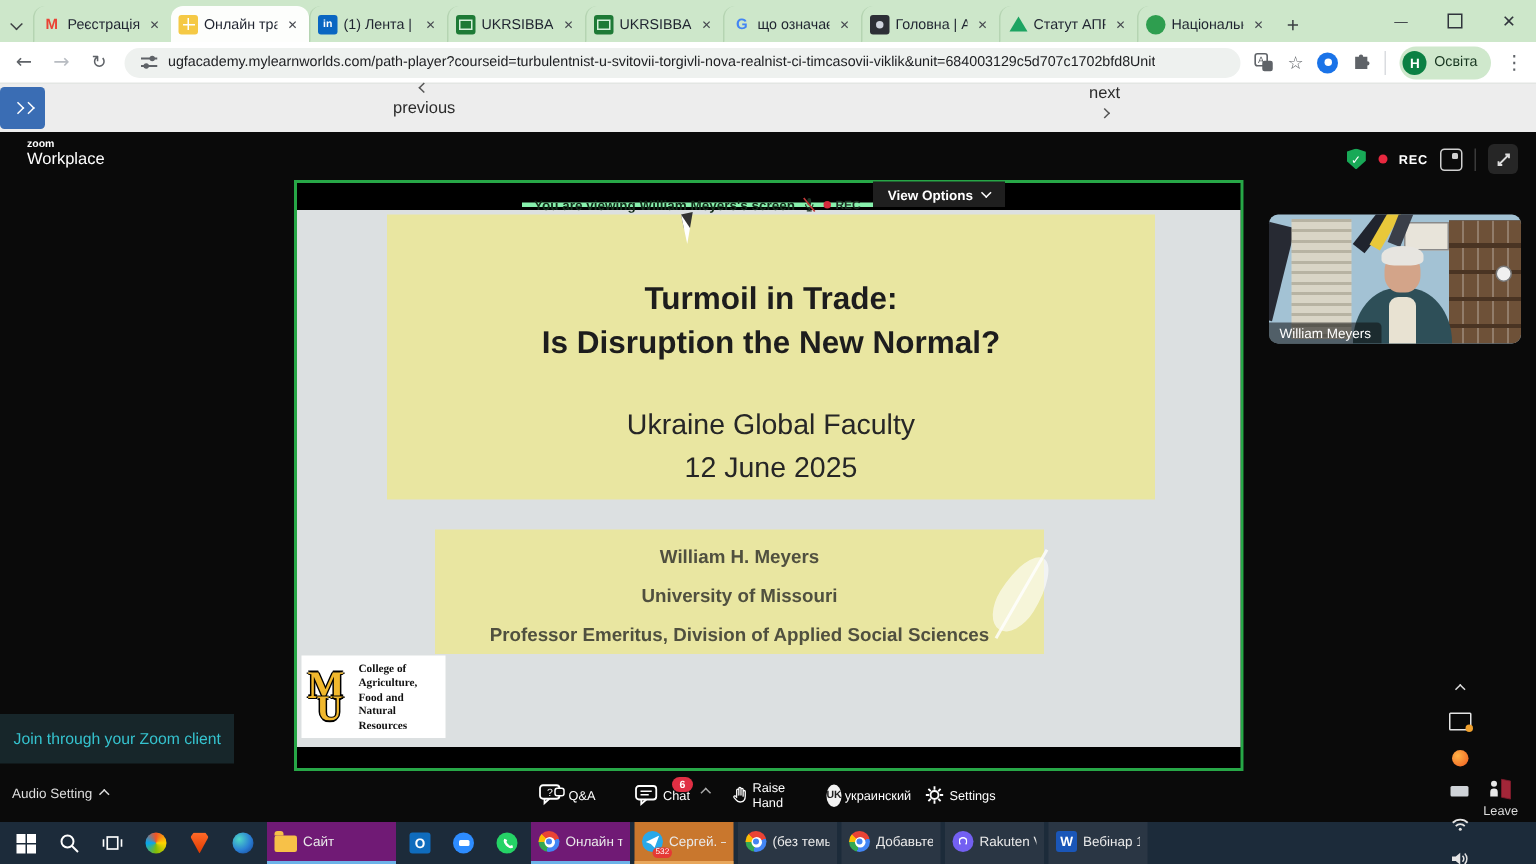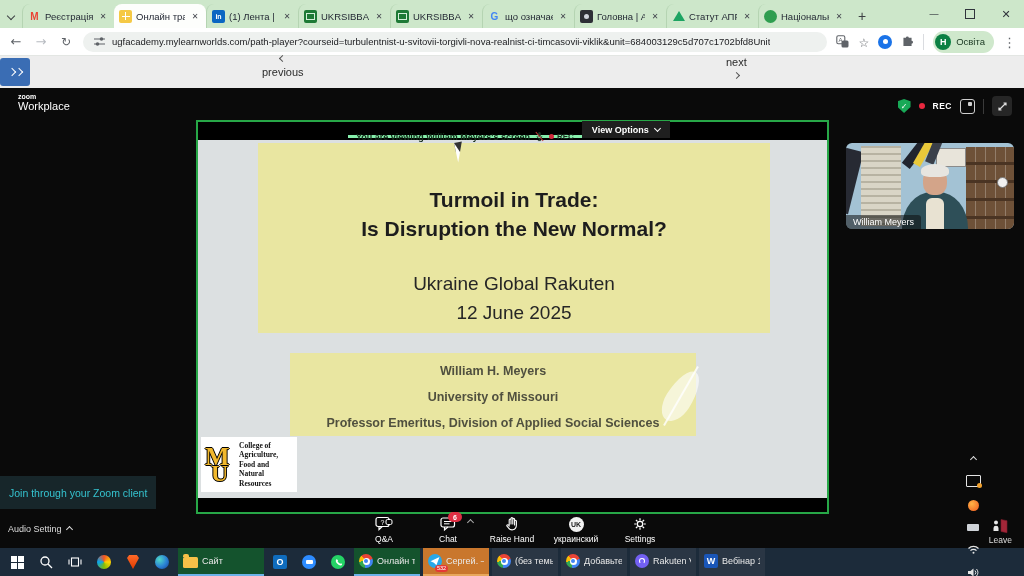--- a/index.html
+++ b/index.html
@@ -132,21 +132,21 @@
   .thumb .body::after{content:"";position:absolute;left:24px;top:6px;width:18px;height:34px;background:#e8e2d2;border-radius:6px 6px 0 0;}
   .thumb .namechip{position:absolute;left:0;bottom:0;background:rgba(15,15,15,.55);color:#fff;font-size:9px;padding:2px 7px;border-radius:0 3px 0 0;}
 
   
   .jointip{position:absolute;left:0;top:388px;height:33px;background:#17262a;color:#35c3cf;font-size:10.5px;display:flex;align-items:center;padding:0 9px;}
   .audioset{position:absolute;left:8px;top:436px;color:#ddd;font-size:9px;display:flex;align-items:center;gap:5px;}
   .audioset .chev{width:4px;height:4px;}
 
   
   .ztoolbar{position:absolute;left:0;right:0;bottom:0;height:36px;display:flex;align-items:center;justify-content:center;gap:14px;}
-  .tool{display:flex;flex-direction:column;align-items:center;gap:2px;color:#fff;font-size:8.5px;width:50px;position:relative;}
+  .tool{display:flex;flex-direction:row;align-items:center;gap:2px;color:#fff;font-size:8.5px;width:50px;position:relative;}
   .tool svg{display:block;}
   .badge{position:absolute;top:-4px;right:11px;min-width:10px;height:10px;border-radius:6px;background:#e02f44;color:#fff;font-size:7px;display:flex;align-items:center;justify-content:center;padding:0 2px;font-weight:bold;}
   .chatcaret{position:absolute;right:0;top:4px;color:#aaa;width:4px;height:4px;}
   .ukcircle{width:15px;height:15px;border-radius:50%;background:#f2f2f2;color:#222;font-size:7px;font-weight:bold;display:flex;align-items:center;justify-content:center;}
   .leave{position:absolute;right:12px;bottom:3px;display:flex;flex-direction:column;align-items:center;gap:1px;color:#ddd;font-size:8.5px;}
 
   
   .taskbar{position:absolute;left:0;top:548px;width:1024px;height:28px;background:#1c2b3a;display:flex;align-items:center;padding:0 4px;box-sizing:border-box;gap:3px;color:#fff;}
   .tbico{width:26px;height:28px;display:flex;align-items:center;justify-content:center;flex:none;position:relative;}
   .ic-start{width:13px;height:13px;background:
@@ -168,21 +168,21 @@
   .ic-chrome::before{content:"";position:absolute;inset:3.5px;background:#fff;border-radius:50%;}
   .ic-chrome::after{content:"";position:absolute;inset:4.8px;background:#4285f4;border-radius:50%;}
   .ic-tg{width:14px;height:14px;border-radius:50%;background:#28a8e9;position:relative;flex:none;}
   .ic-tg::after{content:"";position:absolute;inset:0;background:#fff;clip-path:polygon(18% 52%,82% 22%,60% 80%,42% 62%);}
   .ic-viber{width:14px;height:14px;border-radius:50%;background:#7360f2;position:relative;flex:none;}
   .ic-viber::after{content:"";position:absolute;inset:4px;border:1.5px solid #fff;border-radius:50%;border-bottom-color:transparent;}
   .ic-word{width:14px;height:14px;background:#1a56b8;border-radius:2px;color:#fff;display:flex;align-items:center;justify-content:center;flex:none;}
   .ic-word::after{content:"W";font-size:9px;font-weight:bold;}
   .tile{height:28px;display:flex;align-items:center;gap:4px;padding:0 5px;width:66px;background:#2a3644;border-bottom:2px solid transparent;box-sizing:border-box;font-size:9px;color:#e9e9e9;flex:none;overflow:hidden;position:relative;}
   .tile .lbl{white-space:nowrap;overflow:hidden;flex:1;}
-  .tile.active{background:#14532d;border-bottom-color:#6cb2e8;}
+  .tile.active{background:#701a75;border-bottom-color:#6cb2e8;}
   .tile.attention{background:#c9772d;border-bottom-color:#e8a75c;}
   .tile.folder{width:86px;}
   .tgbadge{position:absolute;left:12px;bottom:2px;background:#e53935;color:#fff;font-size:5.5px;padding:0 2px;border-radius:4px;line-height:7px;}
   .tray{margin-left:auto;display:flex;align-items:center;gap:13px;padding-right:2px;flex-direction:column;}
   .tray .chev{width:4px;height:4px;color:#ddd;}
   .tr-screen{width:13px;height:10px;border:1.2px solid #e4e4e4;border-radius:1px;position:relative;}
   .tr-screen::after{content:"";position:absolute;right:-2px;bottom:-2px;width:5px;height:5px;border-radius:50%;background:#f0a12e;}
   .tr-orange{width:11px;height:11px;border-radius:50%;background:radial-gradient(circle at 35% 35%,#ffb347,#f05a1e);}
   .tr-dev{width:12px;height:7px;background:#cfd3d8;border-radius:1px;}
   .langs{display:flex;flex-direction:column;line-height:9px;font-size:8px;color:#fff;}
@@ -342,21 +342,21 @@
         </div>
       </div>
 
       <div class="slide">
         <div class="titlebox">
           <div class="pad">
             <div class="title-l">Turmoil in Trade:</div>
             <div class="title-l">Is Disruption the New Normal?</div>
           </div>
           <div class="subwrap">
-            <div class="sub-l">Ukraine Global Rakuten</div>
+            <div class="sub-l">Ukraine Global Faculty</div>
             <div class="sub-l">12 June 2025</div>
           </div>
         </div>
         <div class="authorbox">
           <div class="author-l">William H. Meyers</div>
           <div class="author-l">University of Missouri</div>
           <div class="author-l">Professor Emeritus, Division of Applied Social Sciences</div>
         </div>
         <div class="mulogo">
           <div class="mumark">

